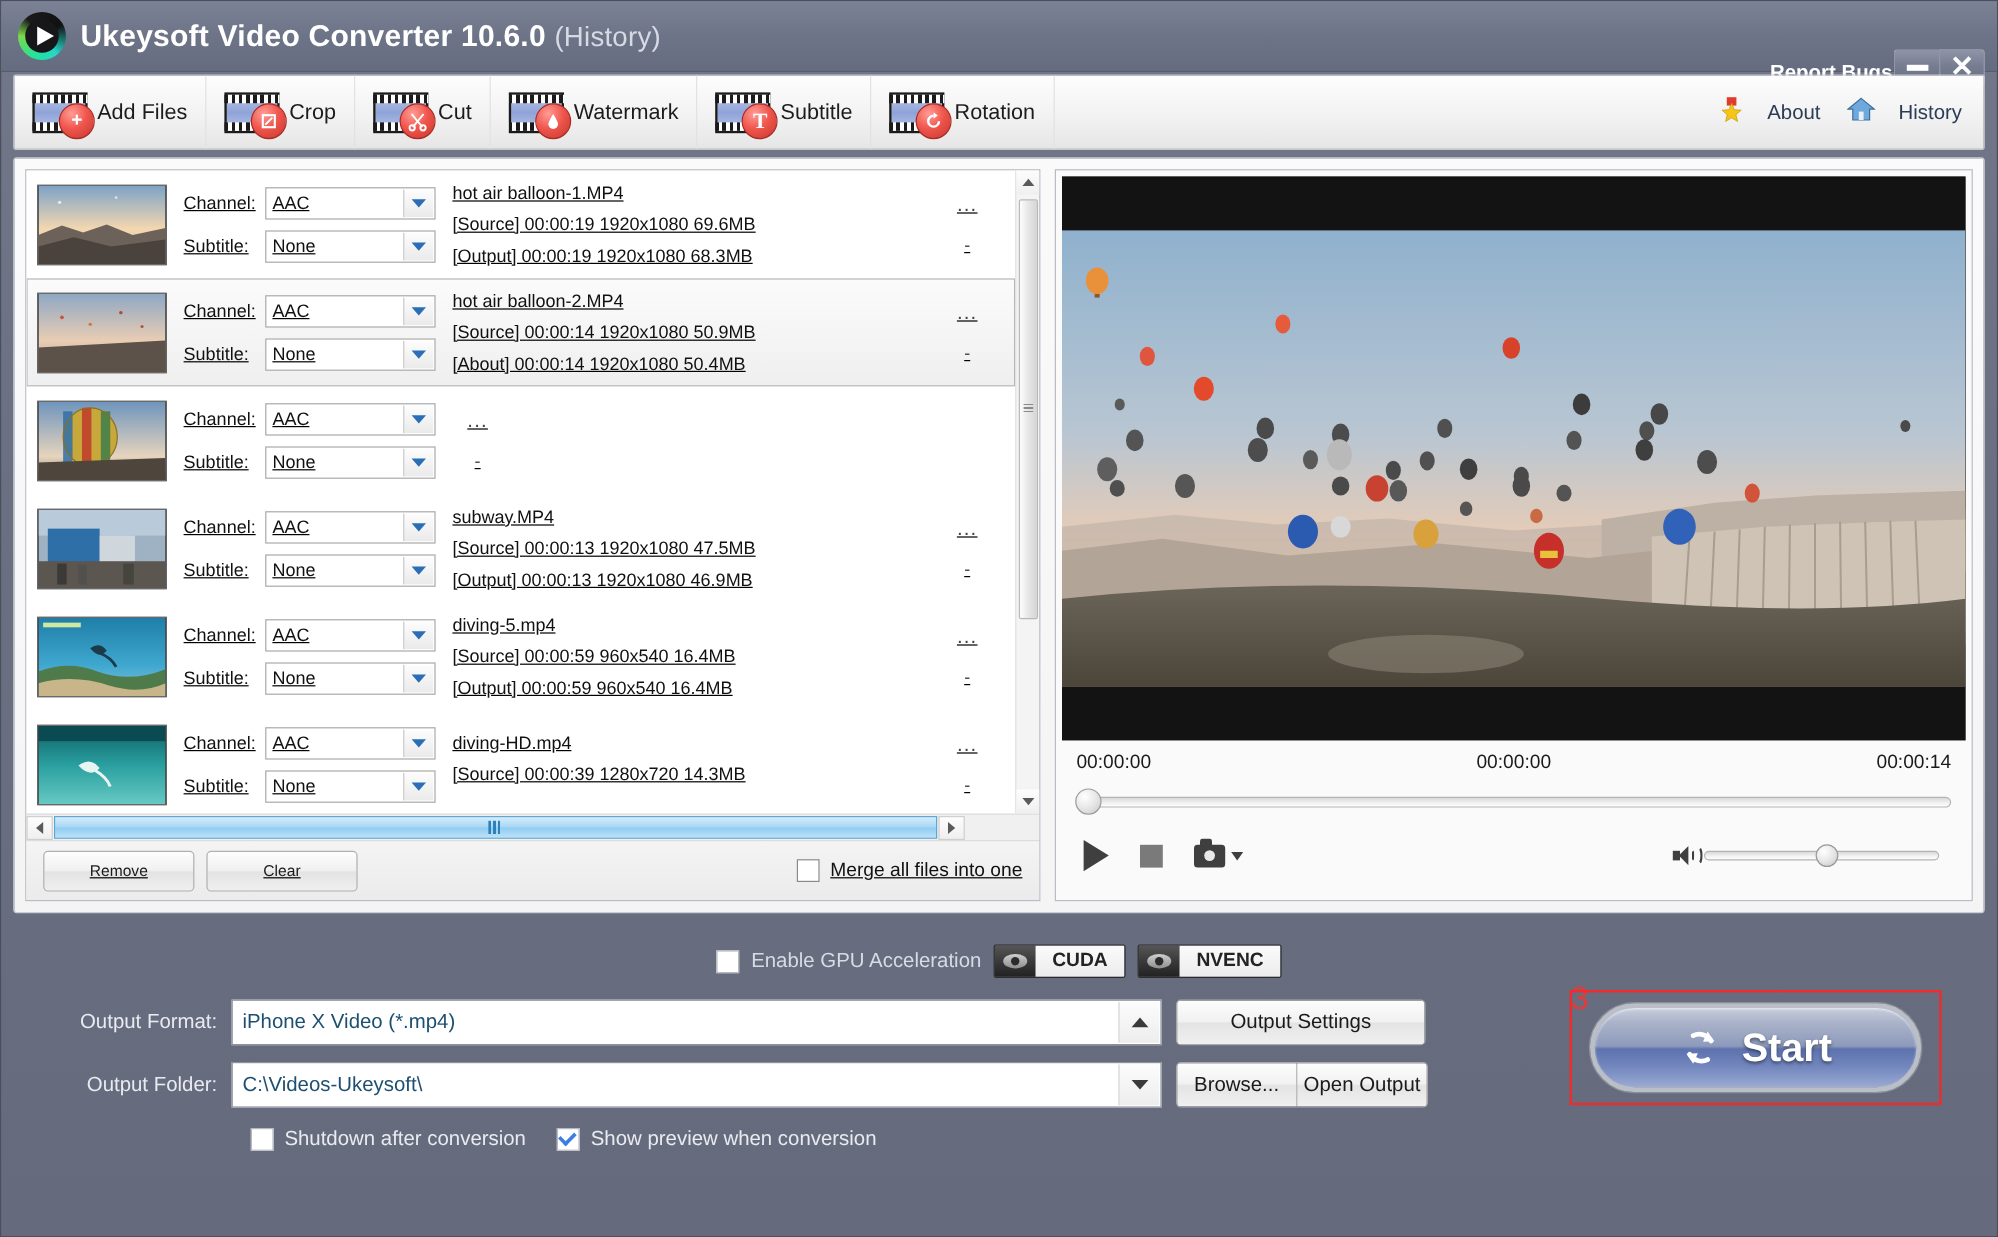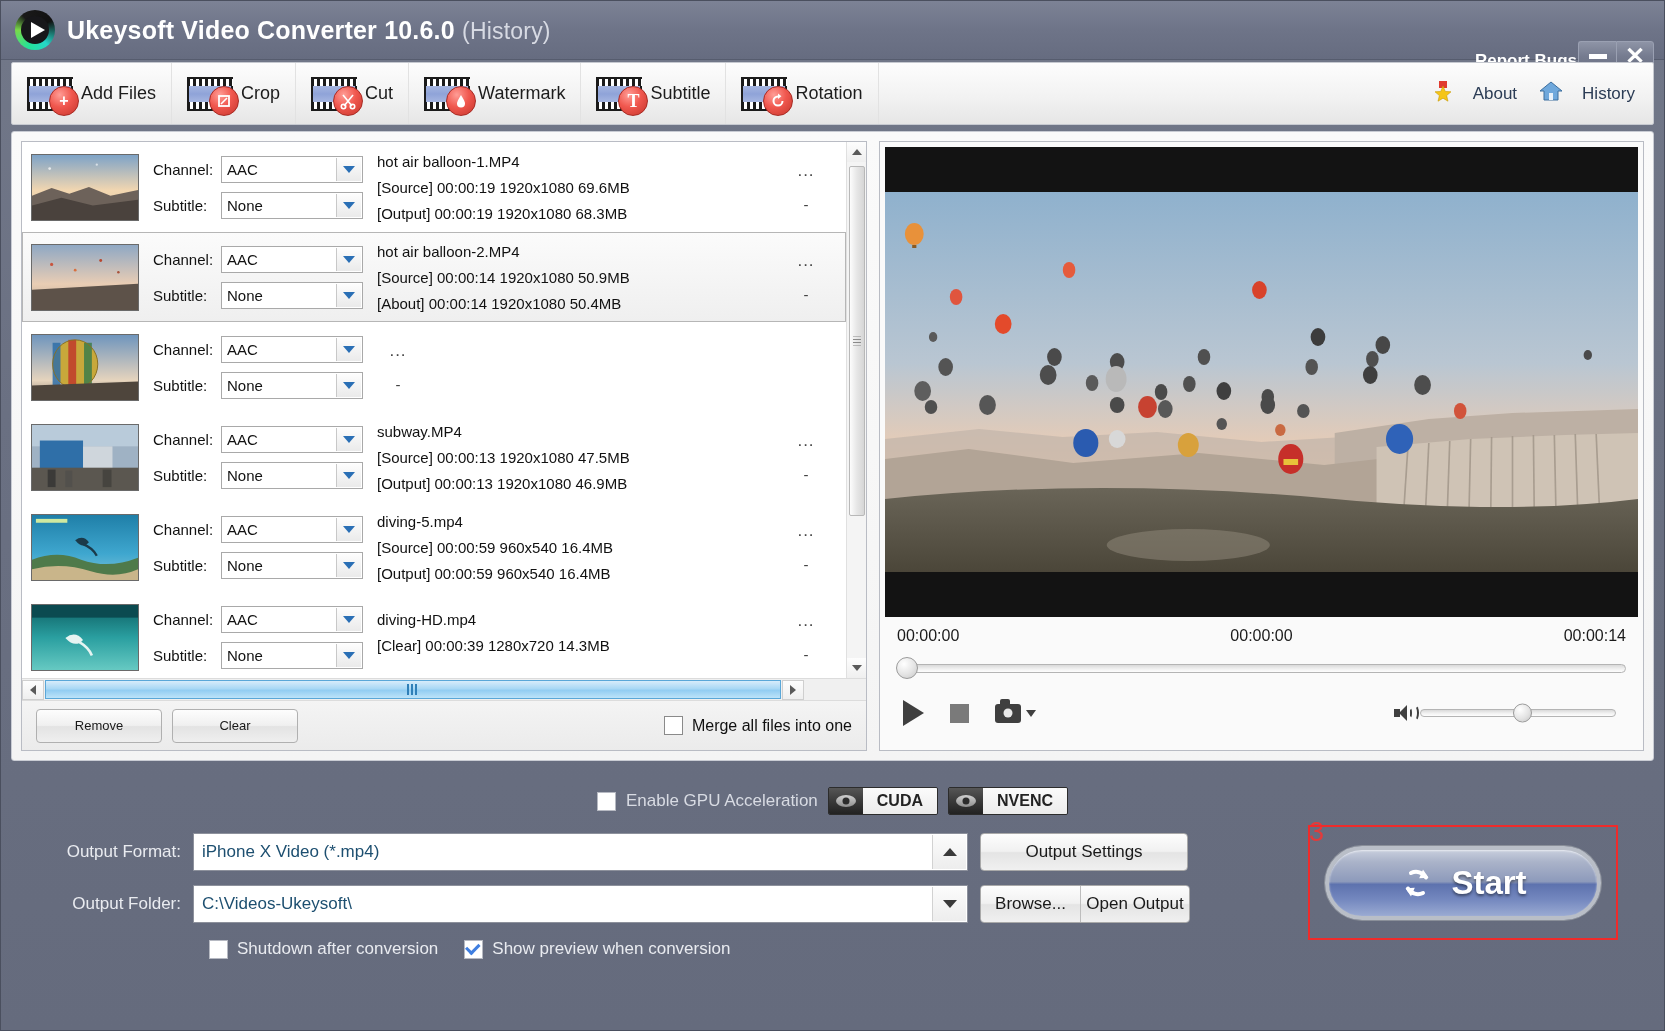--- a/index.html
+++ b/index.html
@@ -147,21 +147,21 @@
     padding: 9px;
     gap: 12px;
   }
 
   
   #filelist-panel {
     position: relative;
     width: 846px;
     background: #fbfbfb;
     border: 1px solid #b9bcc4;
-    display: flex; flex-direction: column;
+    display: flex; flex-direction: column; text-decoration: underline;
   }
   #filelist-scrollarea {
     position: relative;
     flex: 1;
     display: flex;
     overflow: hidden;
   }
   #filelist {
     flex: 1;
     background: #ffffff;
@@ -537,21 +537,21 @@
   #bottom-checks {
     display: flex; align-items: center; gap: 26px;
     margin-top: 16px; margin-left: 178px;
     font-size: 17px; color: #e9ebf0;
   }
   #bottom-checks .chk { display: flex; align-items: center; gap: 9px; cursor: pointer; }
 
   
   #start-zone {
     position: absolute; right: 46px; top: 56px;
-    width: 310px; height: 115px;
+    width: 310px; height: 96px;
     border: 2px solid #ef2b2b;
   }
   #start-btn {
     position: absolute; left: 50%; top: 50%;
     transform: translate(-50%,-50%);
     width: 276px; height: 74px;
     border-radius: 37px;
     background: linear-gradient(180deg,#c8cedd 0%,#aab3c9 18%,#8d9abb 48%,#5d72ae 52%,#7488bf 75%,#9aaad2 100%);
     border: 4px solid #b9bec7;
     box-shadow: 0 0 0 1px #8a8f99, inset 0 1px 2px rgba(255,255,255,.6);
@@ -983,21 +983,21 @@
                 <div class="combo">
                   <span>None</span>
                   <span class="arrowbox">
                       <span class="chev"></span>
                     </span>
                 </div>
               </div>
             </div>
             <div class="row-info">
               <span class="fname">diving-HD.mp4</span>
-              <span>[Clear]  00:00:39  1280x720  14.3MB</span>
+              <span>[Source]  00:00:39  1280x720  14.3MB</span>
               <span></span>
             </div>
             <div class="row-actions">
               <span class="dots">...</span>
               <span class="dash">-</span>
             </div>
           </div>
 
         </div>
 

